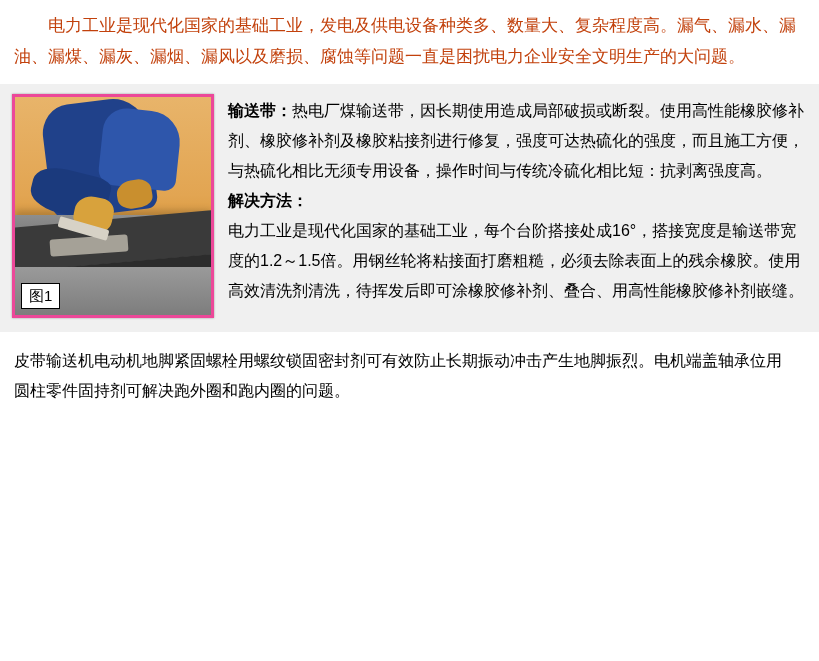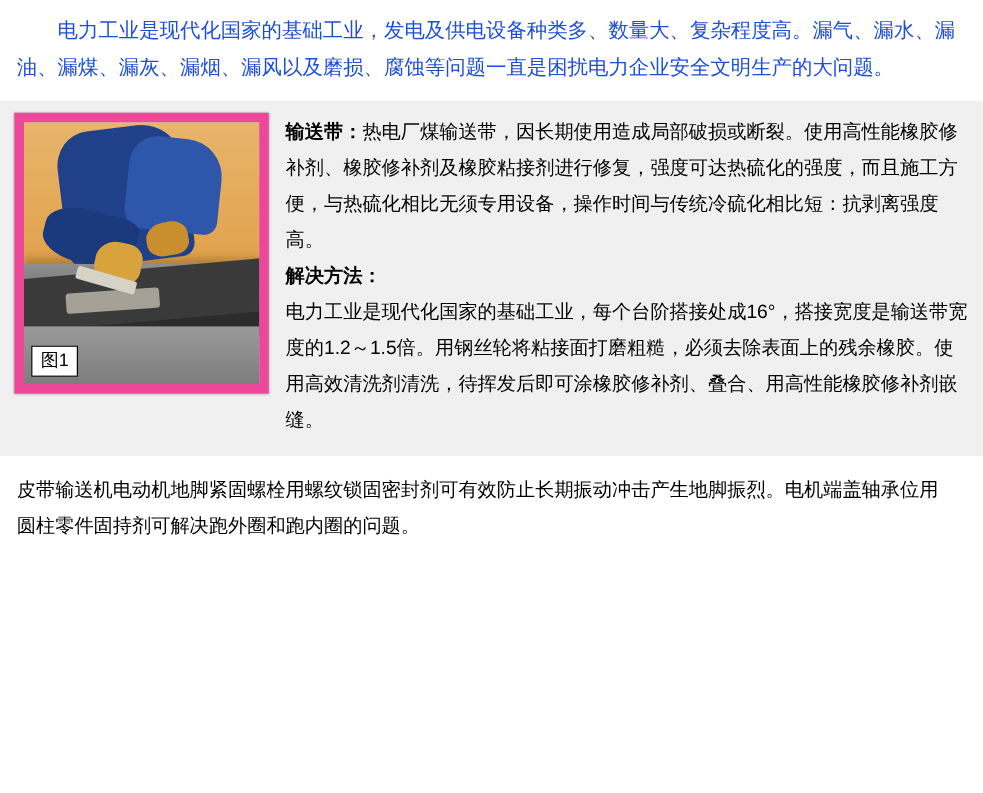--- a/index.html
+++ b/index.html
@@ -20,37 +20,37 @@
     height: 661px;
     background: #ffffff;
   }
 
   
   .intro {
     padding: 10px 14px 12px 14px;
     font-size: 17px;
     line-height: 31px;
     text-indent: 2em;
-    color: #1d4ed8;
+    color: #c2410c;
   }
 
   
   .section-grey {
     background: #f0f0f0;
     padding: 10px 12px 14px 12px;
     display: flex;
     align-items: flex-start;
     gap: 14px;
     box-sizing: border-box;
     width: 819px;
   }
   .figure {
     flex: 0 0 auto;
     position: relative;
-    border: 8px solid #ec4899;
+    border: 3px solid #ec4899;
     box-shadow: 0 0 2px rgba(0,0,0,0.35);
     background: #cfcfcf;
     overflow: hidden;
   }
   .fig1 {
     width: 196px;
     height: 218px;
   }
   .fig-caption {
     position: absolute;

